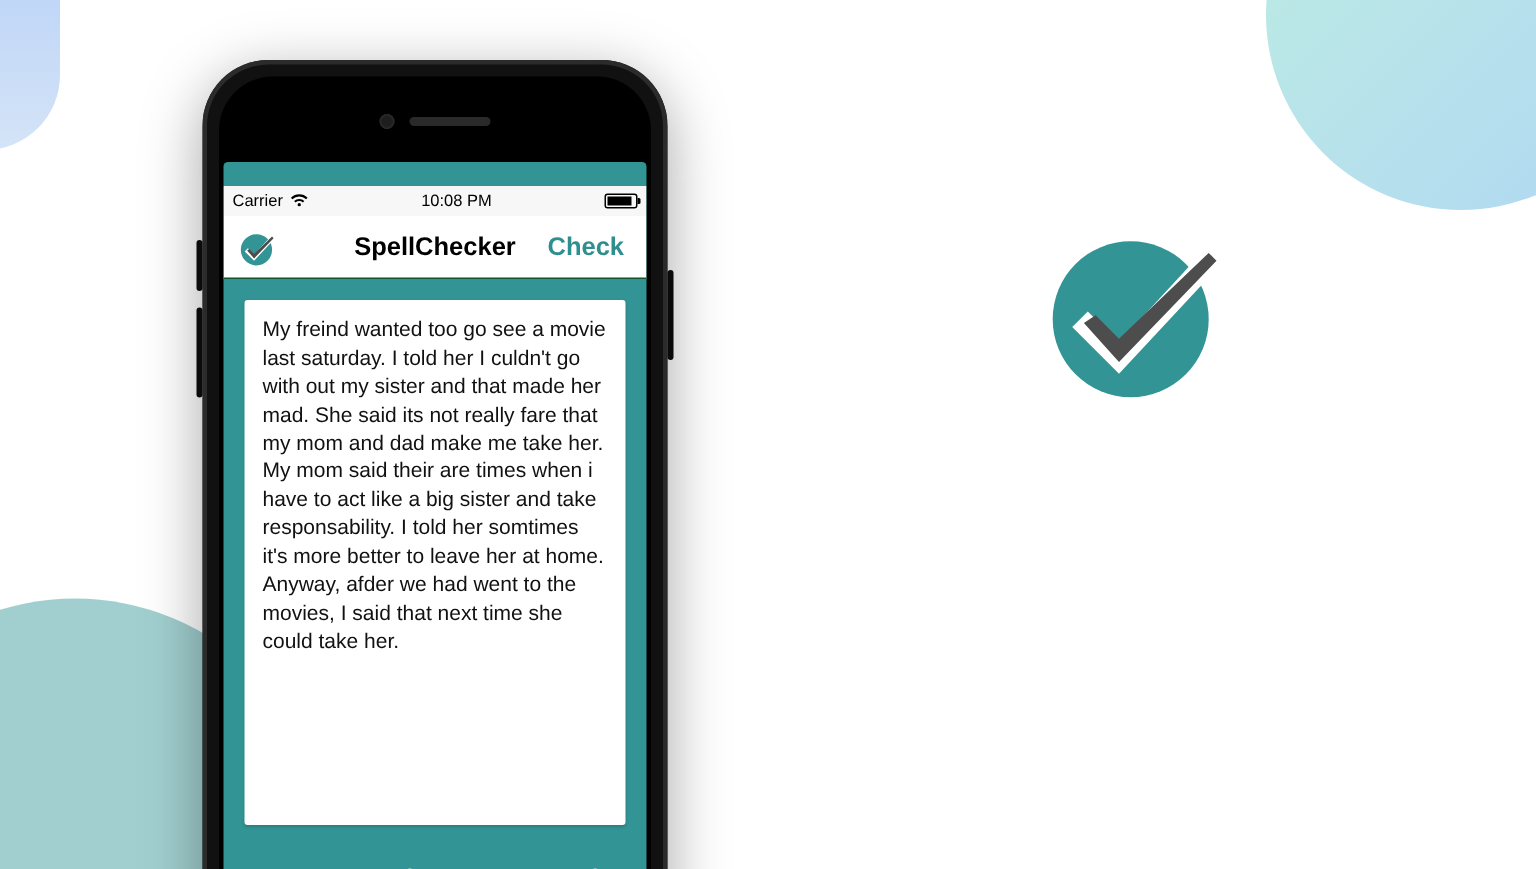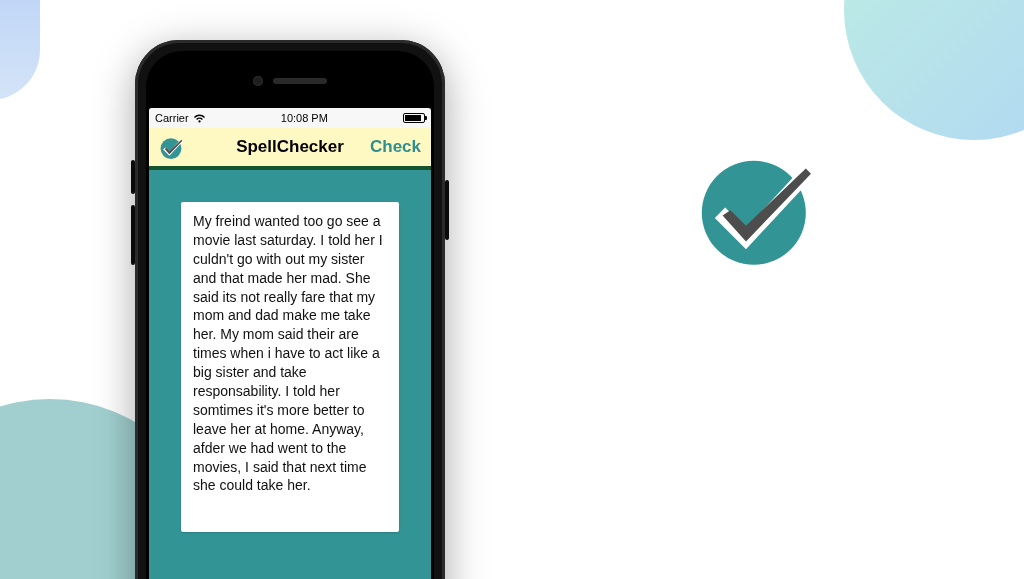--- a/index.html
+++ b/index.html
@@ -63,45 +63,45 @@
     display: flex;
     flex-direction: column;
   }
 
   
   .statusbar {
     height: 20px;
     background: #f7f7f7;
     display: flex; align-items: center; justify-content: space-between;
     padding: 0 6px;
-    font-size: 11px; font-weight: 500; color:#000;
+    font-size: 11px; font-weight: 500; color:#000;margin-top:16px;
   }
   .statusbar .left, .statusbar .right { display:flex; align-items:center; gap:4px; }
   .wifi { display:inline-block; width:13px; height:10px; }
   .batt { width:22px; height:10px; border:1px solid #000; border-radius:2px; position:relative; }
   .batt::after { content:""; position:absolute; right:-3px; top:2px; width:2px; height:4px; background:#000; border-radius:0 1px 1px 0; }
   .batt .fill { position:absolute; left:1px; top:1px; bottom:1px; width:80%; background:#000; }
 
   
   .navbar {
     height: 42px;
-    background: #fef9c3;
-    border-bottom: 4px solid #14532d;
+    background: #ffffff;
+    border-bottom: 1px solid #14532d;
     display:flex; align-items:center; justify-content:space-between;
     padding: 0 10px;
     font-size: 17px;
   }
   .navbar .title { font-weight: 600; color:#000; flex:1; text-align:center; }
-  .navbar .action { color:#2f8f8f; font-weight:600; cursor:pointer; min-width:56px; text-align:right; }
+  .navbar .action { color:#2f8f8f; font-weight:600; cursor:pointer; min-width:56px; text-align:left; }
   .navbar .logo  { min-width:56px; display:flex; align-items:center; }
 
   
   .content {
     flex:1;
-    padding: 32px;
+    padding: 14px;
     display:flex; flex-direction:column;
   }
   .text-card {
     background:#fff;
     border-radius:2px;
     flex:1;
     padding:10px 12px;
     font-size:14px;
     line-height:1.35;
     color:#111;

